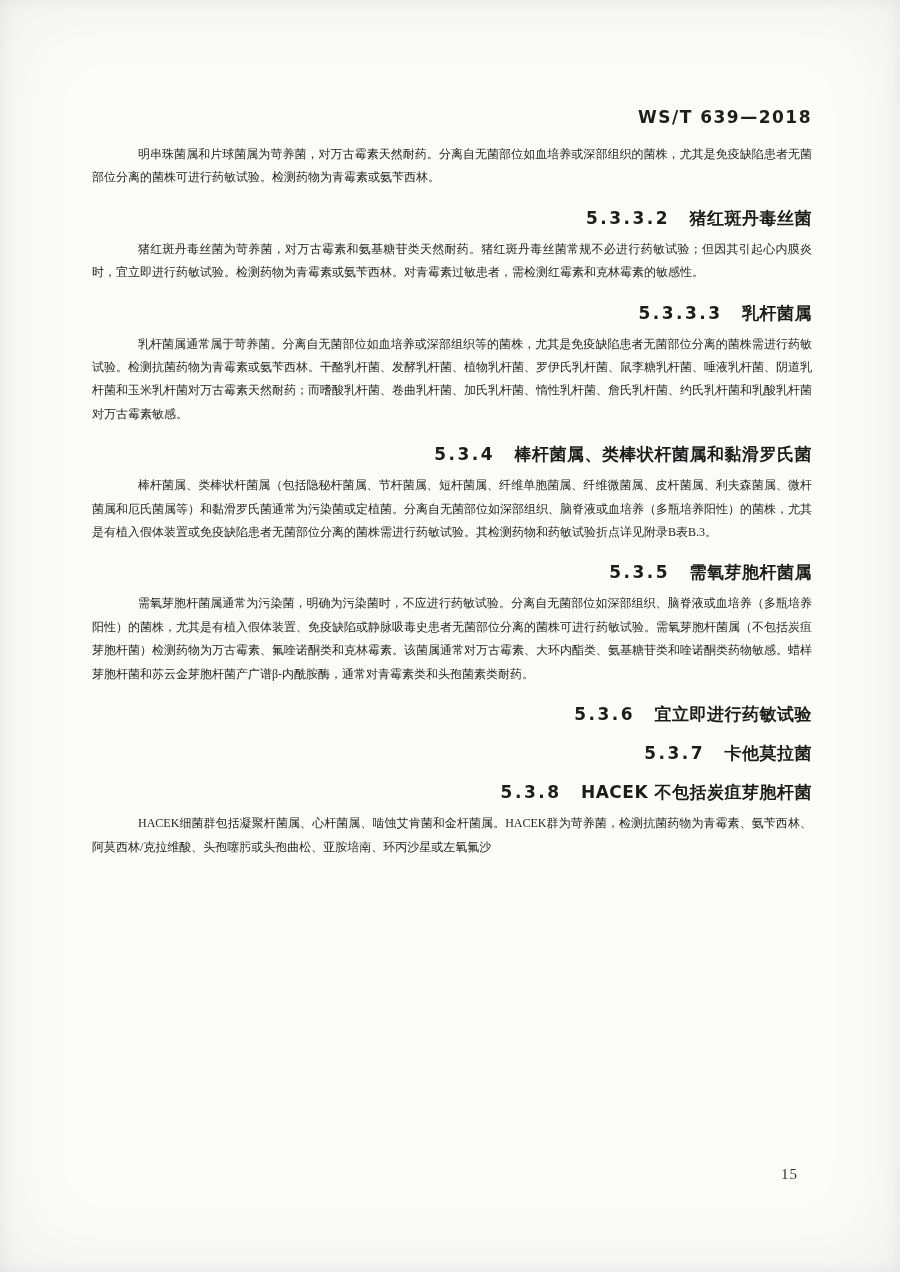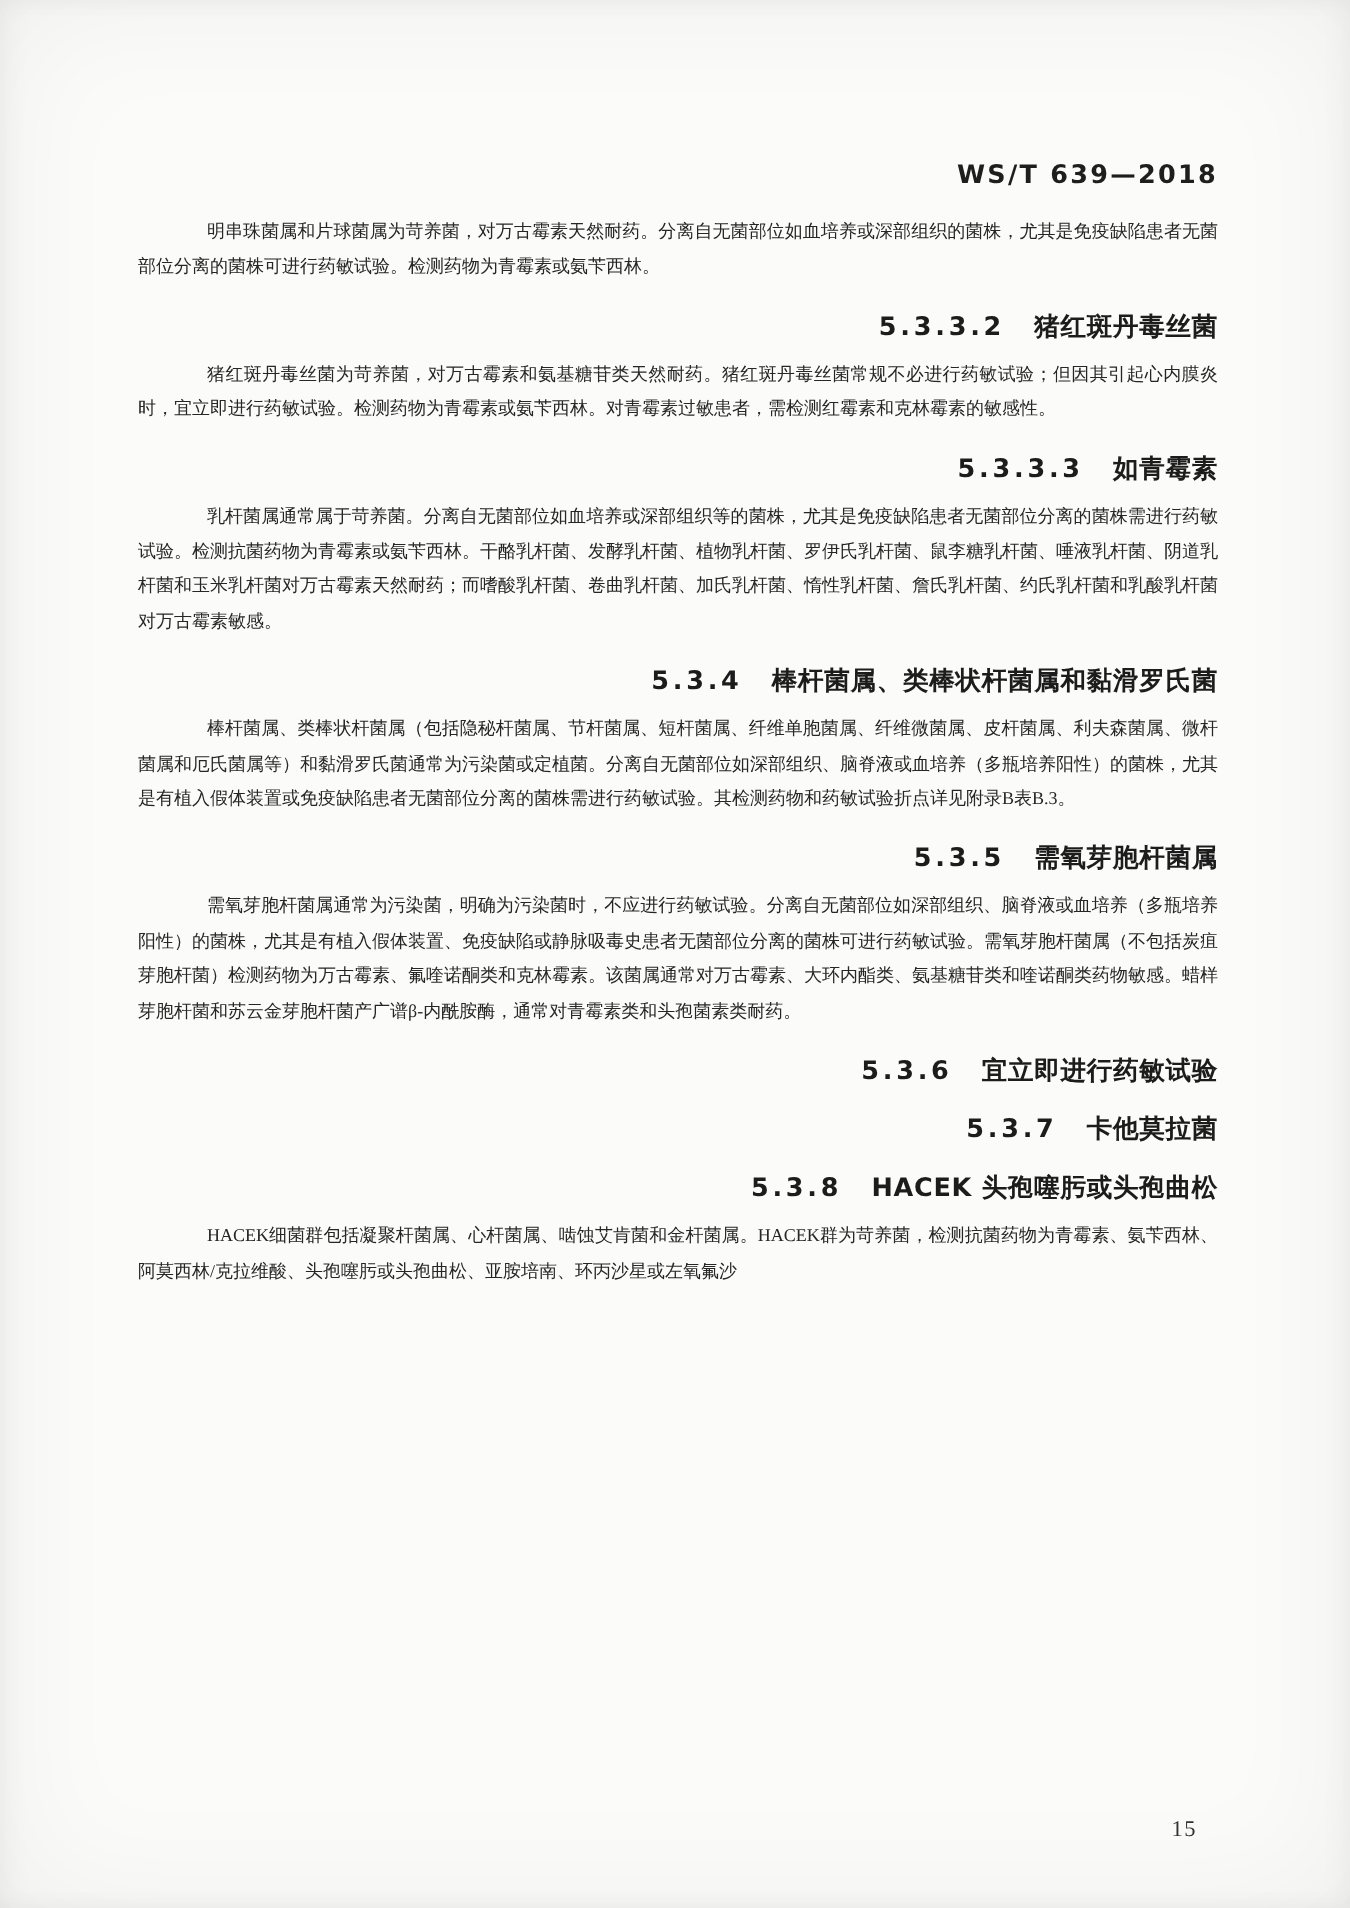--- a/index.html
+++ b/index.html
@@ -52,21 +52,21 @@
     letter-spacing: 0.5px;
     color: #1c1c1c;
     text-align: right;
   }
   .sec-num {
     letter-spacing: 2.5px;
     margin-right: 13px;
   }
   .page-number {
     position: absolute;
-    top: 1212px;
+    top: 1166px;
     left: 781px;
     font-size: 15px;
     letter-spacing: 1px;
     color: #333333;
   }
 </style>
 </head>
 <body>
 
 <div class="page">
@@ -81,21 +81,21 @@
       <h2 class="heading">
         <span class="sec-num">5.3.3.2</span>
         <span class="sec-title">猪红斑丹毒丝菌</span>
       </h2>
       <p class="body-text">猪红斑丹毒丝菌为苛养菌，对万古霉素和氨基糖苷类天然耐药。猪红斑丹毒丝菌常规不必进行药敏试验；但因其引起心内膜炎时，宜立即进行药敏试验。检测药物为青霉素或氨苄西林。对青霉素过敏患者，需检测红霉素和克林霉素的敏感性。</p>
     </section>
 
     <section>
       <h2 class="heading">
         <span class="sec-num">5.3.3.3</span>
-        <span class="sec-title">如青霉素</span>
+        <span class="sec-title">乳杆菌属</span>
       </h2>
       <p class="body-text">乳杆菌属通常属于苛养菌。分离自无菌部位如血培养或深部组织等的菌株，尤其是免疫缺陷患者无菌部位分离的菌株需进行药敏试验。检测抗菌药物为青霉素或氨苄西林。干酪乳杆菌、发酵乳杆菌、植物乳杆菌、罗伊氏乳杆菌、鼠李糖乳杆菌、唾液乳杆菌、阴道乳杆菌和玉米乳杆菌对万古霉素天然耐药；而嗜酸乳杆菌、卷曲乳杆菌、加氏乳杆菌、惰性乳杆菌、詹氏乳杆菌、约氏乳杆菌和乳酸乳杆菌对万古霉素敏感。</p>
     </section>
 
     <section>
       <h2 class="heading">
         <span class="sec-num">5.3.4</span>
         <span class="sec-title">棒杆菌属、类棒状杆菌属和黏滑罗氏菌</span>
       </h2>
       <p class="body-text">棒杆菌属、类棒状杆菌属（包括隐秘杆菌属、节杆菌属、短杆菌属、纤维单胞菌属、纤维微菌属、皮杆菌属、利夫森菌属、微杆菌属和厄氏菌属等）和黏滑罗氏菌通常为污染菌或定植菌。分离自无菌部位如深部组织、脑脊液或血培养（多瓶培养阳性）的菌株，尤其是有植入假体装置或免疫缺陷患者无菌部位分离的菌株需进行药敏试验。其检测药物和药敏试验折点详见附录B表B.3。</p>
@@ -119,21 +119,21 @@
     <section>
       <h2 class="heading">
         <span class="sec-num">5.3.7</span>
         <span class="sec-title">卡他莫拉菌</span>
       </h2>
     </section>
 
     <section>
       <h2 class="heading">
         <span class="sec-num">5.3.8</span>
-        <span class="sec-title">HACEK 头孢噻肟或头孢曲松</span>
+        <span class="sec-title">HACEK 不包括炭疽芽胞杆菌</span>
       </h2>
       <p class="body-text">HACEK细菌群包括凝聚杆菌属、心杆菌属、啮蚀艾肯菌和金杆菌属。HACEK群为苛养菌，检测抗菌药物为青霉素、氨苄西林、阿莫西林/克拉维酸、头孢噻肟或头孢曲松、亚胺培南、环丙沙星或左氧氟沙</p>
     </section>
 
   </div>
 
   <div class="page-number">15</div>
 
 </div>
 

